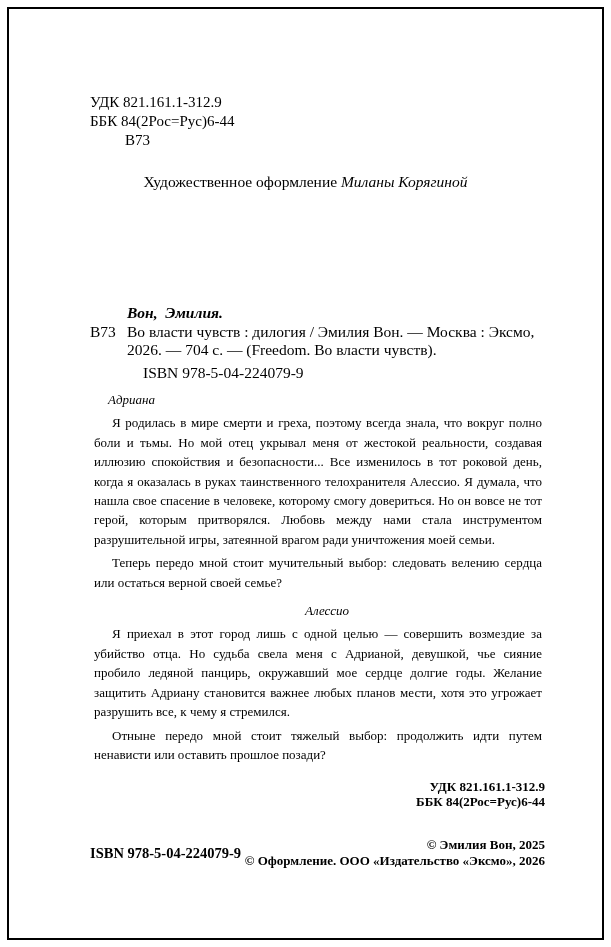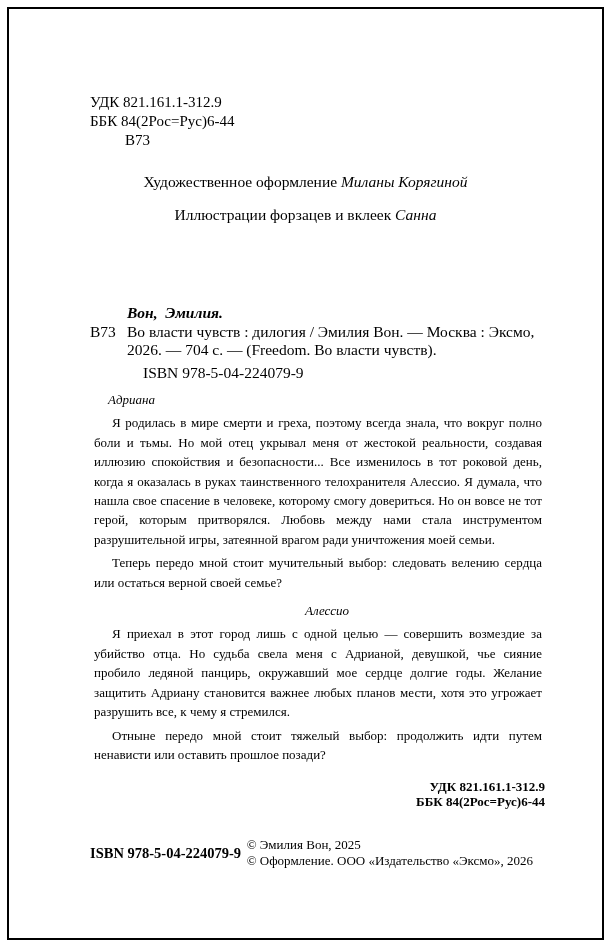--- a/index.html
+++ b/index.html
@@ -68,43 +68,40 @@
 
   
   .bottom-isbn {
     position: absolute;
     left: 90px; top: 845px;
     font-weight: bold;
     font-size: 14.5px;
   }
   .copyrights {
     position: absolute;
-    right: 78px; top: 837px;
-    text-align: left;
-    font-weight: normal;
+    right: 66px; top: 837px;
+    text-align: right;
+    font-weight: bold;
     font-size: 13px; line-height: 15.5px;
   }
 </style>
 </head>
 <body>
 
 <div class="frame"></div>
 
 <div class="top-codes">
   <div>УДК 821.161.1-312.9</div>
   <div>ББК 84(2Рос=Рус)6-44</div>
   <div class="code-indent">В73</div>
 </div>
 
 <div class="credits">
   <div class="credit-line">
     <span>Художественное оформление </span><span class="it">Миланы Корягиной</span>
-  </div>
-  <div class="credit-line">
-    <span>Иллюстрации форзацев и вклеек </span><span class="it">Санна</span>
   </div>
 </div>
 
 <div class="catalog">
   <div class="author">Вон,  Эмилия.</div>
   <div class="entry">
     <span class="code">В73</span>
     <span>Во власти чувств : дилогия / Эмилия Вон. — Москва : Эксмо, 2026. — 704 с. — (Freedom. Во власти чувств).</span>
   </div>
   <div class="isbn">ISBN 978-5-04-224079-9</div>

